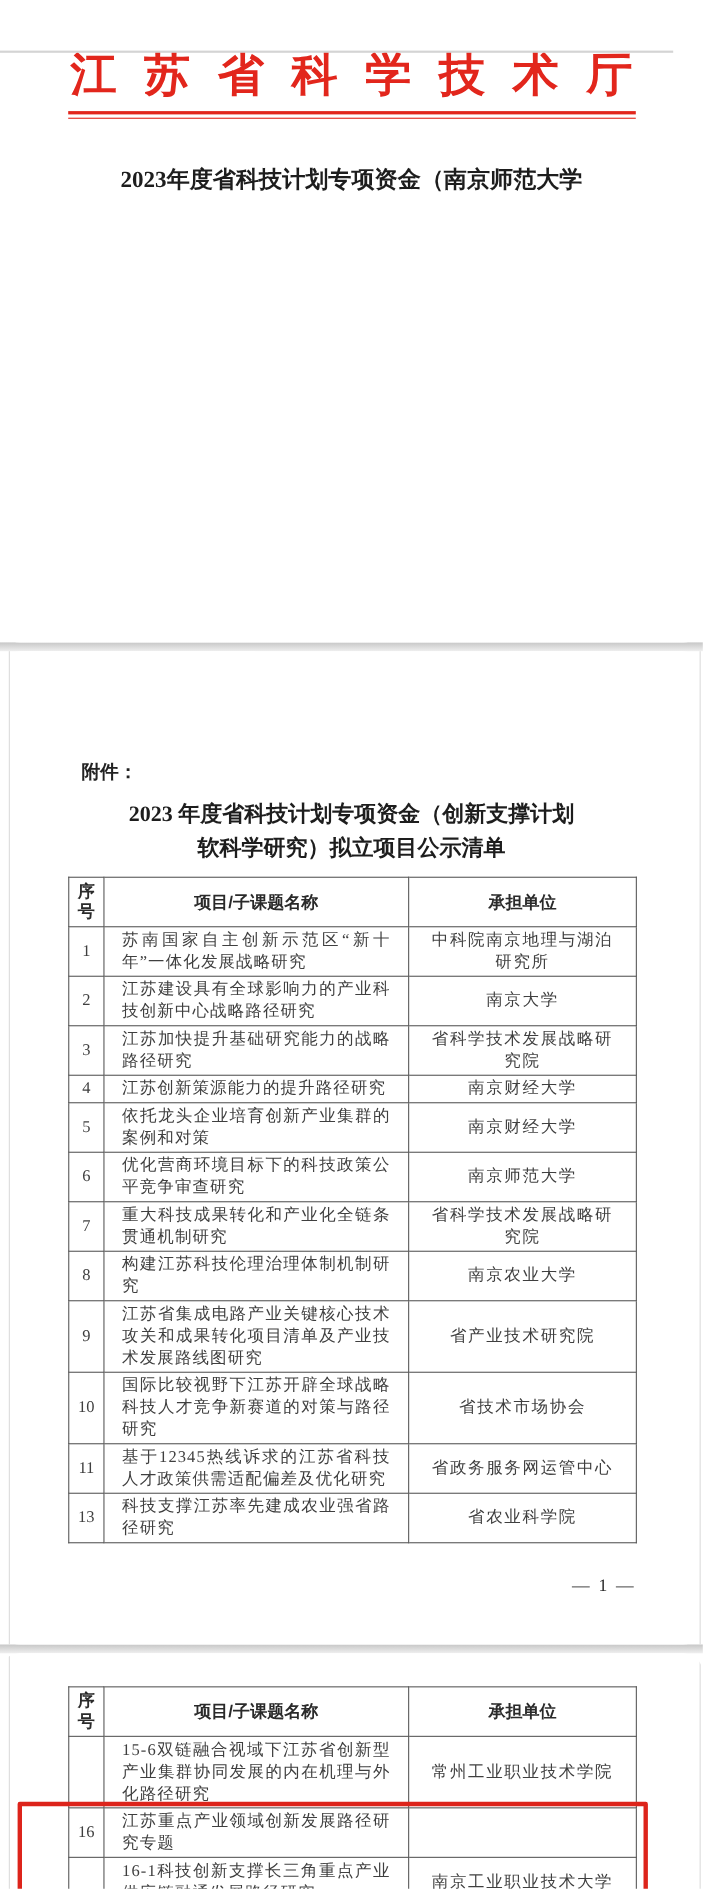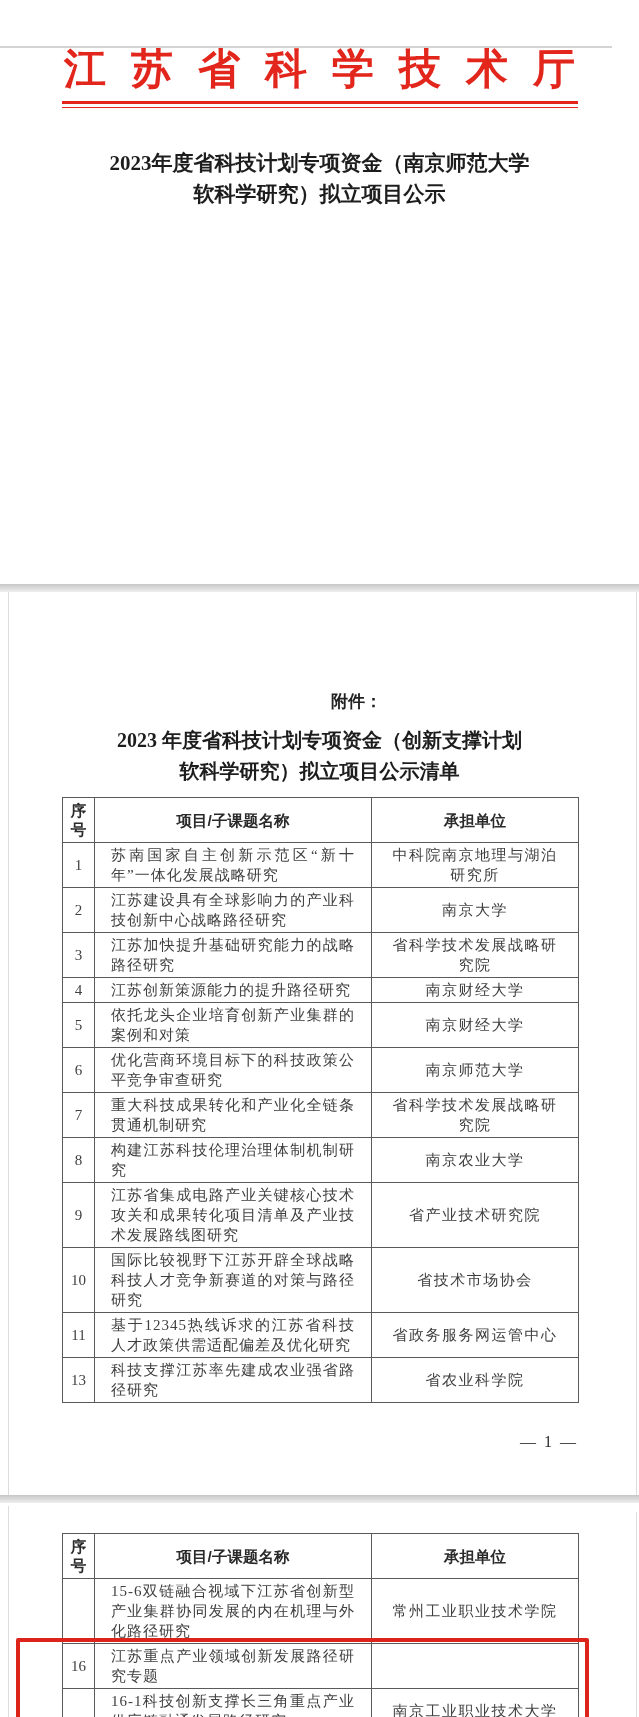--- a/index.html
+++ b/index.html
@@ -40,21 +40,21 @@
     margin:42px 54px 0 68px;
     font-size:17px;line-height:33px;text-align:justify;text-indent:2em;
     color:#2b2b2b;
   }
   
   .page-gap{height:8px;width:639px;background:linear-gradient(#c7c7c7,#efefef);}
   
   #page2{height:903px;}
   .attach-label{
     padding:98px 0 0 74px;font-family:"Liberation Sans","DejaVu Sans",sans-serif;
-    font-weight:bold;font-size:17px;color:#222;text-align:center;
+    font-weight:bold;font-size:17px;color:#222;
   }
   .list-title{
     margin-top:12px;text-align:center;font-weight:bold;
     font-size:20px;line-height:31px;color:#1d1d1d;
   }
   .doc-table{
     border-collapse:collapse;table-layout:fixed;
     width:516px;margin:10px 0 0 62px;
     font-size:15px;color:var(--table-ink);
   }
@@ -85,21 +85,20 @@
 </style>
 </head>
 <body>
 
 <div class="page" id="page1">
   <div class="top-edge"></div>
   <div class="agency">江苏省科学技术厅</div>
   <div class="red-rule"></div>
   <div class="doc-title">
     <div>2023年度省科技计划专项资金（南京师范大学</div>
-    <div>软科学研究）拟立项目公示</div>
   </div>
 </div>
 
 <div class="page-gap"></div>
 
 <div class="page bordered" id="page2">
   <div class="attach-label">附件：</div>
   <div class="list-title">
     <div>2023 年度省科技计划专项资金（创新支撑计划</div>
     <div>软科学研究）拟立项目公示清单</div>

